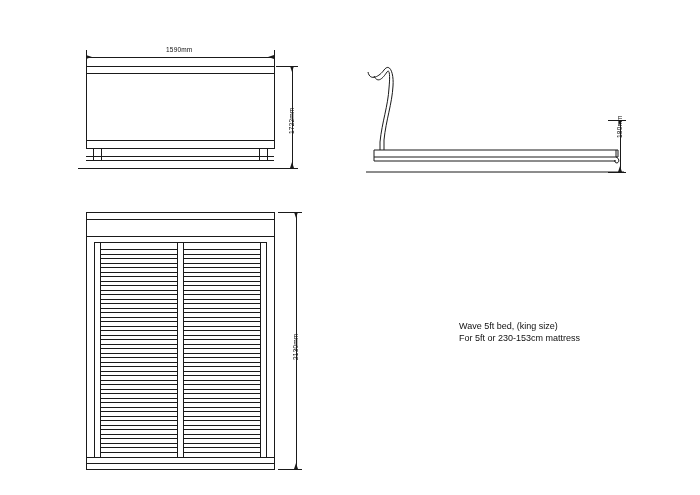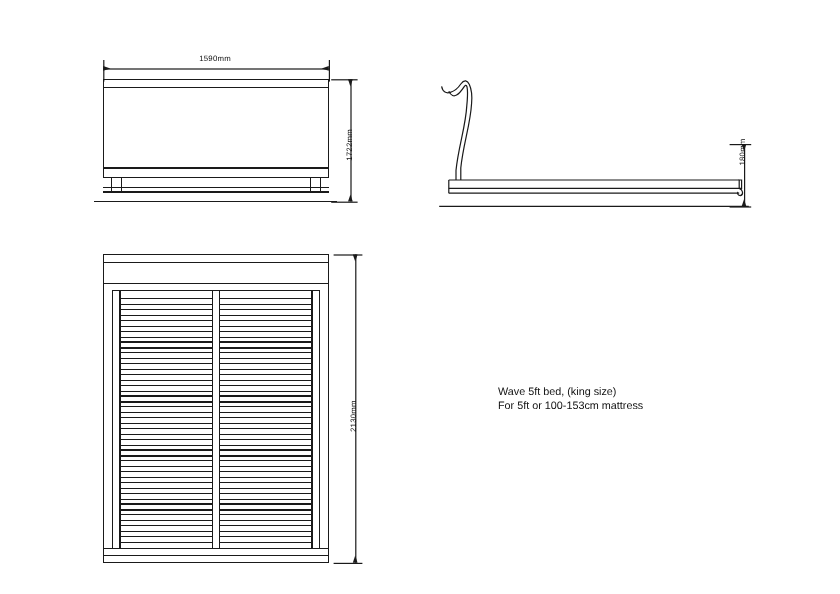--- a/index.html
+++ b/index.html
@@ -70,20 +70,21 @@
     border-top: 6px solid #1a1a1a;
   }
 
   
   .caption {
     position: absolute;
     font-size: 9px;
     line-height: 12px;
     color: #111;
     white-space: nowrap;
+    margin-left: 44px;
   }
 
   svg { display: block; }
 </style>
 </head>
 <body>
 
 <div id="sheet">
 
   <div class="abs" style="left:0; top:0; width:310px; height:190px;">
@@ -284,16 +285,16 @@
     <div class="vline" style="left:296px; top:17px; height:257px;"></div>
     <div class="arrow down" style="left:293.5px; top:17px;"></div>
     <div class="arrow up" style="left:293.5px; top:268px;"></div>
     <div class="hline" style="left:278px; top:17px; width:24px;"></div>
     <div class="hline" style="left:278px; top:274px; width:24px;"></div>
     <div class="dimtext vert" style="left:292px; top:165px;">2130mm</div>
   </div>
 
   <div class="caption" style="left:415px; top:320px;">
     <div>Wave 5ft bed, (king size)</div>
-    <div>For 5ft or 100-153cm mattress</div>
+    <div>For 5ft or 230-153cm mattress</div>
   </div>
 
 </div>
 
 </body></html>

